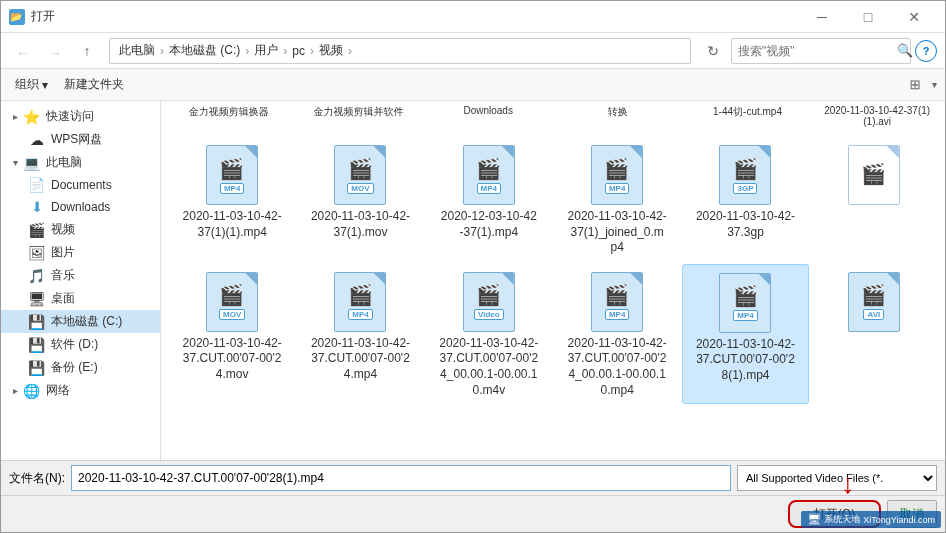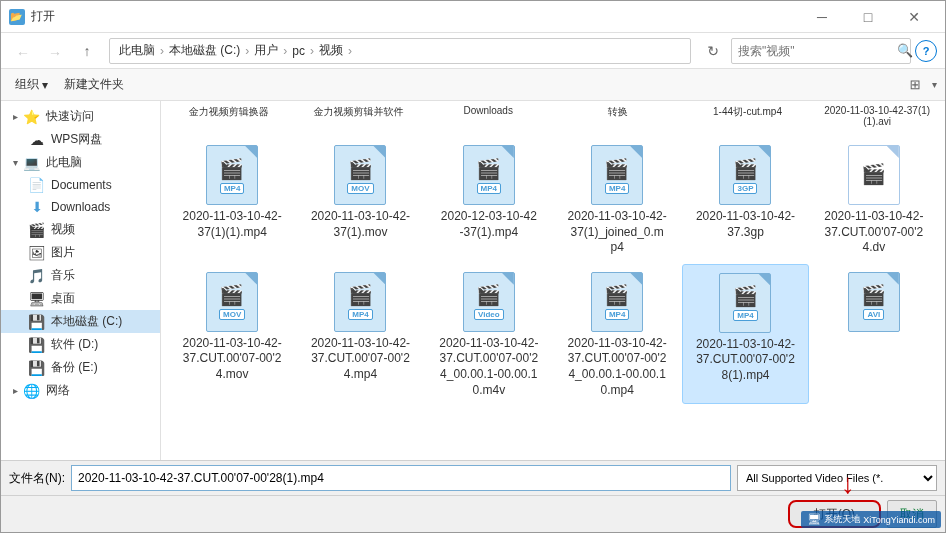--- a/index.html
+++ b/index.html
@@ -241,21 +241,20 @@
               </div>
               <div class="file-name">2020-11-03-10-42-37.3gp</div>
             </div>
             <div class="file-item">
               <div class="file-icon">
                 <div class="file-page">
                   <div class="file-page-fold"></div>
                   <div class="file-video-icon">🎬</div>
                 </div>
               </div>
-              <div class="file-name">2020-11-03-10-42-37.CUT.00'07-00'24.dv</div>
             </div>
             <div class="file-item">
               <div class="file-icon">
                 <div class="file-page-blue">
                   <div class="file-page-fold-blue"></div>
                   <div class="file-video-icon">🎬</div>
                   <div class="file-type-badge">MOV</div>
                 </div>
               </div>
               <div class="file-name">2020-11-03-10-42-37.CUT.00'07-00'24.mov</div>

